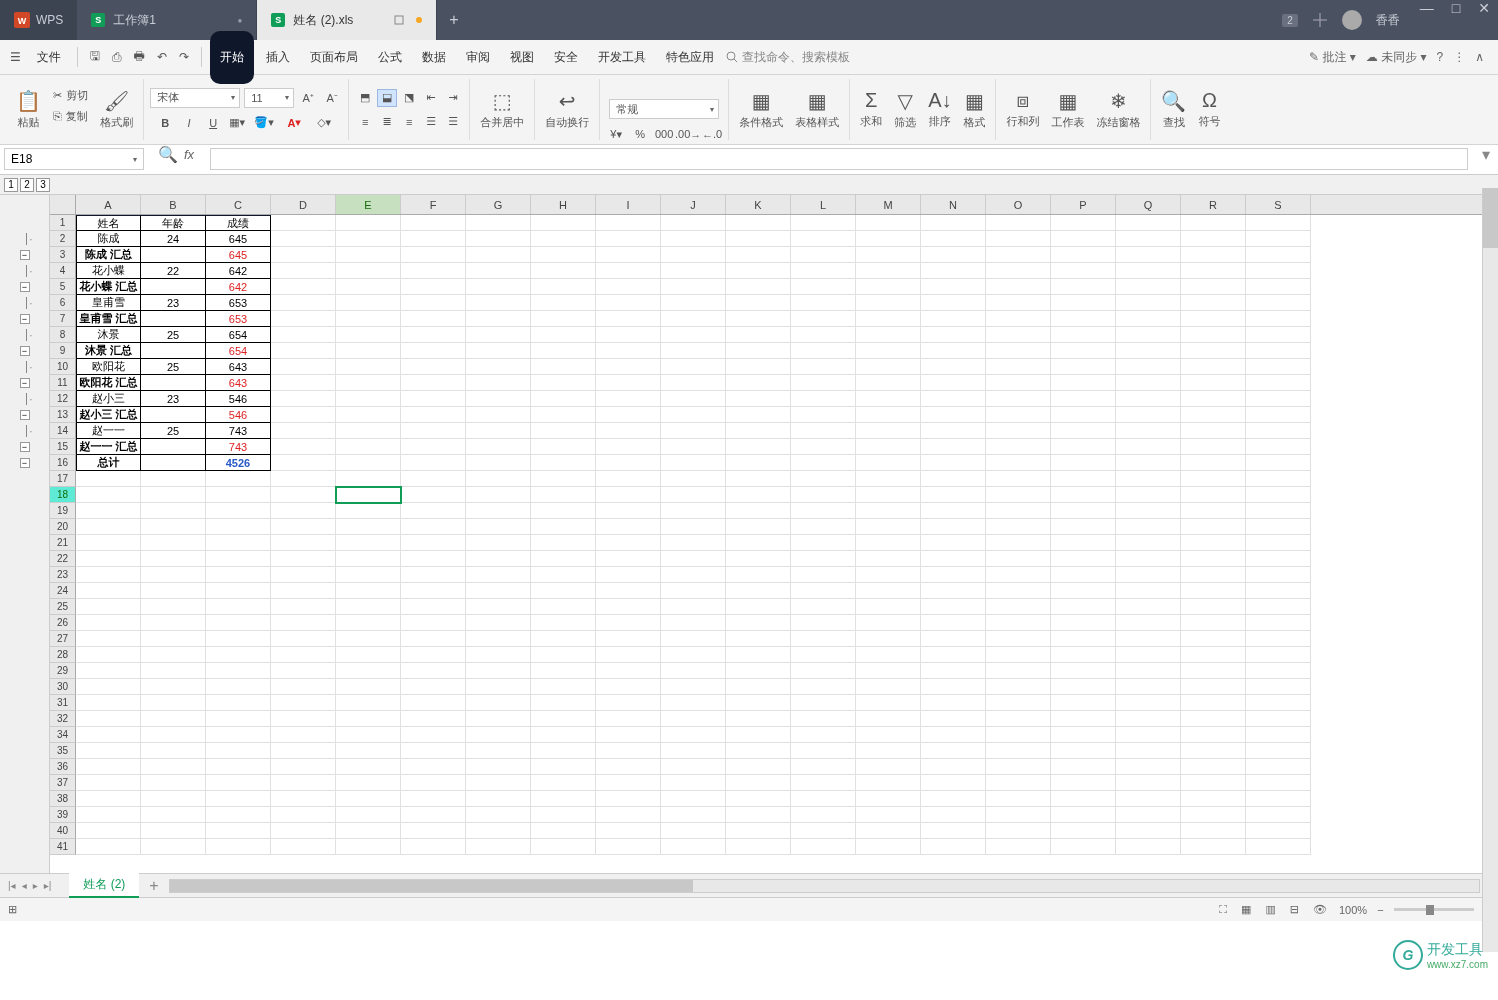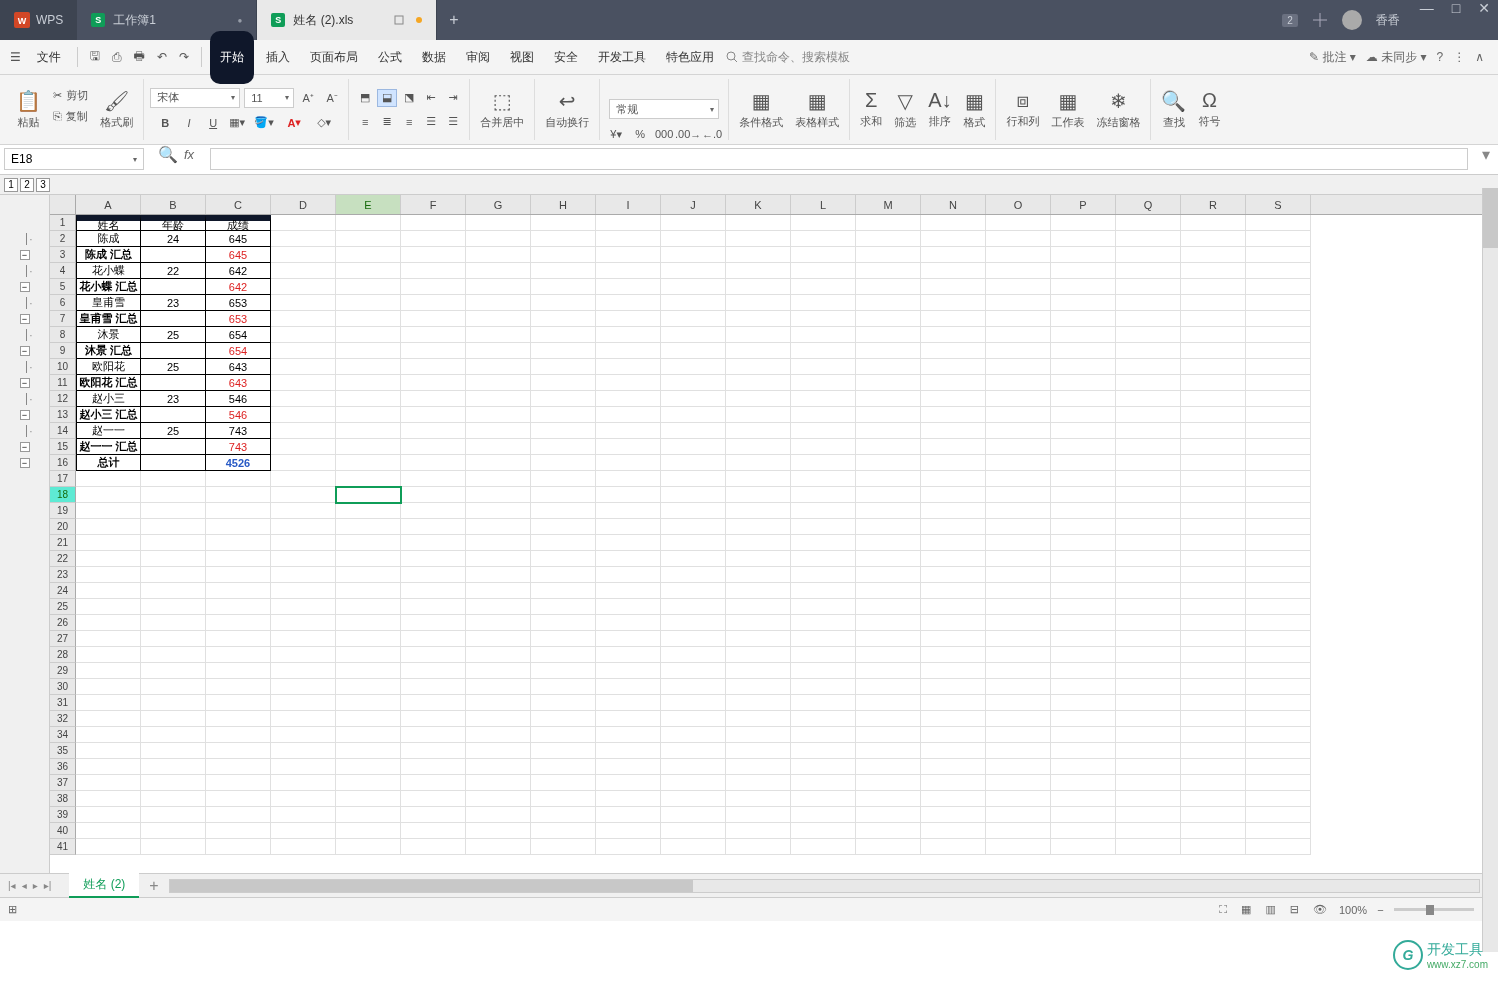--- a/index.html
+++ b/index.html
@@ -70,21 +70,21 @@
 .col-headers { display: flex; height: 20px; background: #e8e8e8; border-bottom: 1px solid #aaa; }
 .corner-cell { width: 26px; border-right: 1px solid #aaa; background: #e8e8e8; }
 .col-header { width: 65px; border-right: 1px solid #ccc; display: flex; align-items: center; justify-content: center; font-size: 11px; color: #444; }
 .col-header.active { background: #c7e0c0; color: #176b0c; }
 .rows-container { position: relative; }
 .grid-row { display: flex; height: 16px; }
 .row-header { width: 26px; background: #e8e8e8; border-right: 1px solid #aaa; border-bottom: 1px solid #ccc; display: flex; align-items: center; justify-content: center; font-size: 10px; color: #444; }
 .row-header.active { background: #5eead4; color: #176b0c; }
 .cell { width: 65px; border-right: 1px solid #e0e0e0; border-bottom: 1px solid #e0e0e0; font-size: 11px; display: flex; align-items: center; justify-content: center; padding: 0 2px; }
 .cell.bordered { border-right: 1px solid #000; border-bottom: 1px solid #000; }
-.cell.b-top { border-top: 6px solid #0f172a; }
+.cell.b-top { border-top: 1px solid #0f172a; }
 .cell.b-left { border-left: 1px solid #000; }
 .cell.red { color: #d22; }
 .cell.blue { color: #2759c5; }
 .cell.bold { font-weight: bold; }
 .cell.selected { outline: 2px solid #0f9d58; outline-offset: -1px; z-index: 2; position: relative; }
 
 
 .hscroll-area { height: 24px; display: flex; align-items: center; background: #f0f0f0; border-top: 1px solid #ccc; }
 .sheet-nav { display: flex; gap: 6px; padding: 0 8px; color: #888; font-size: 10px; }
 .sheet-tabs { display: flex; align-items: center; margin-left: 10px; }

